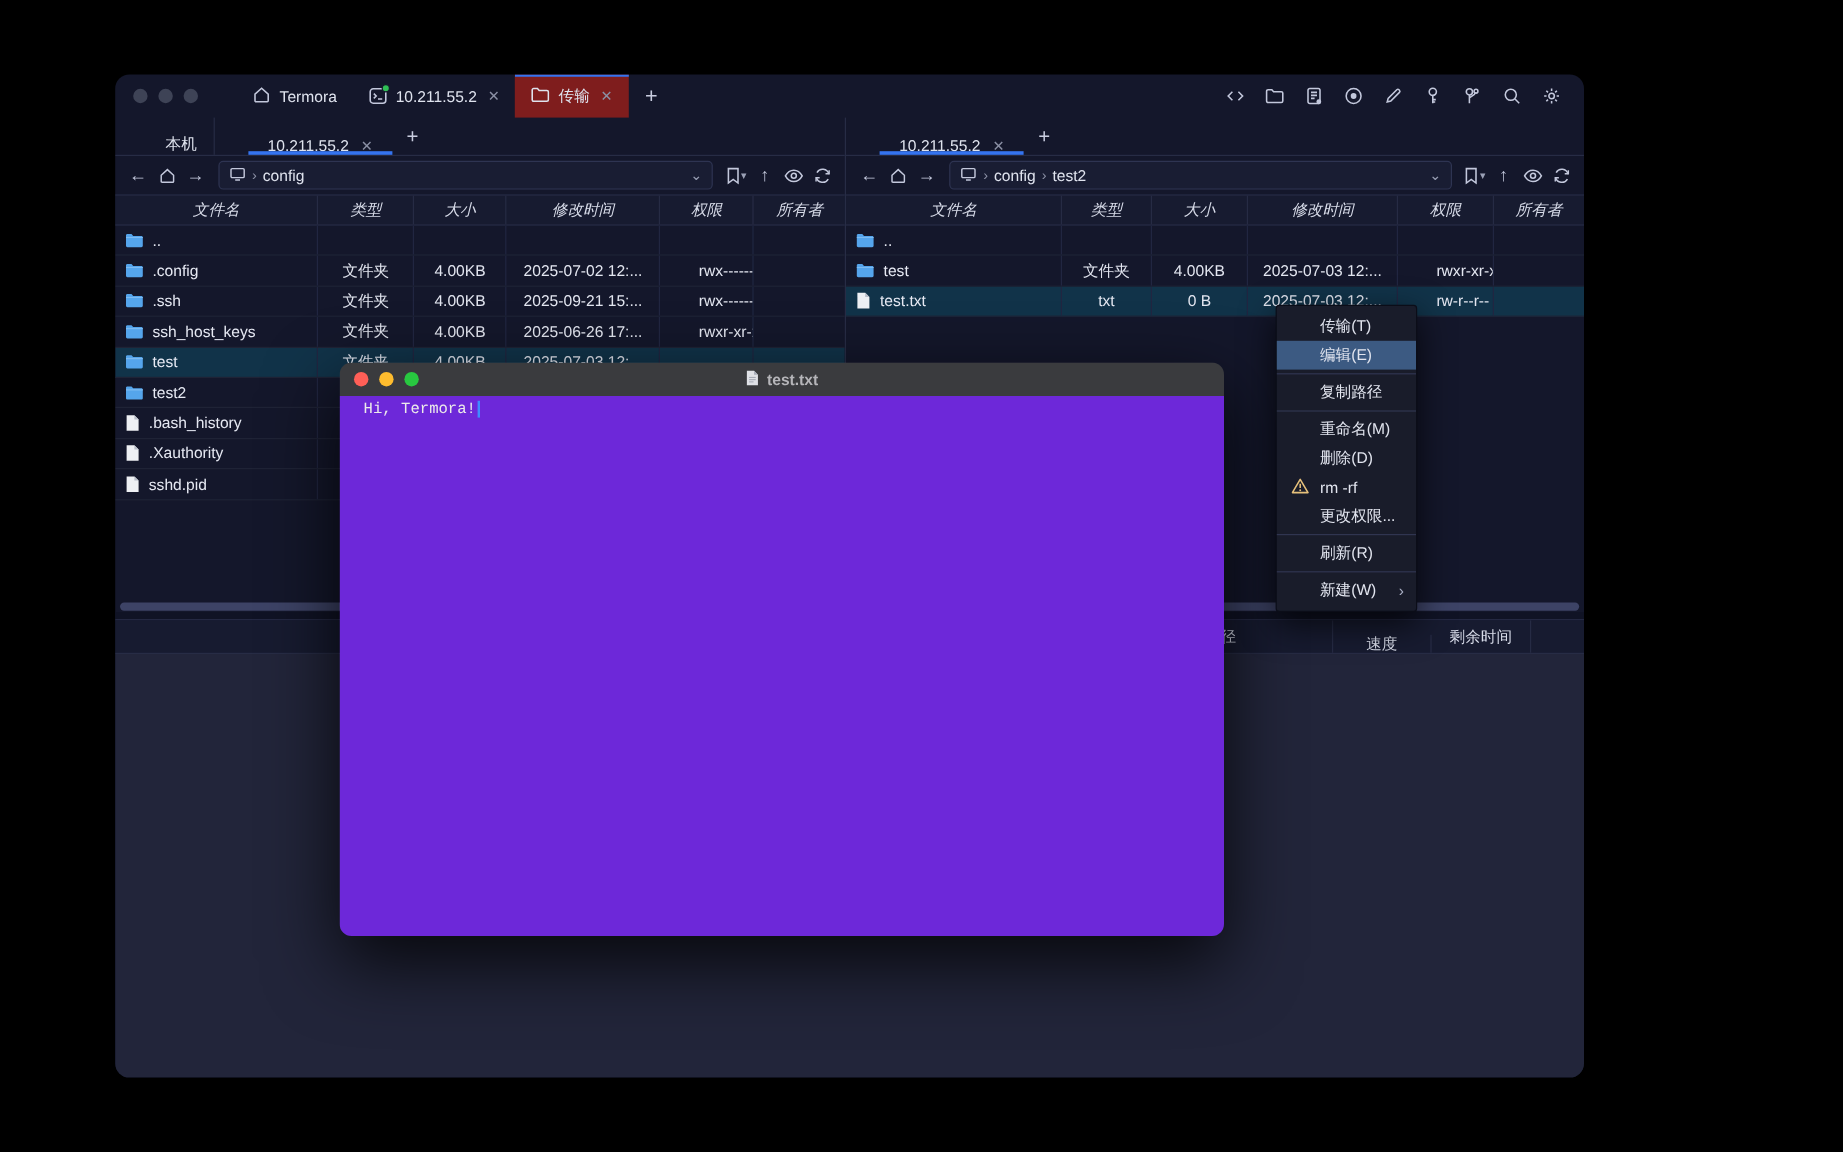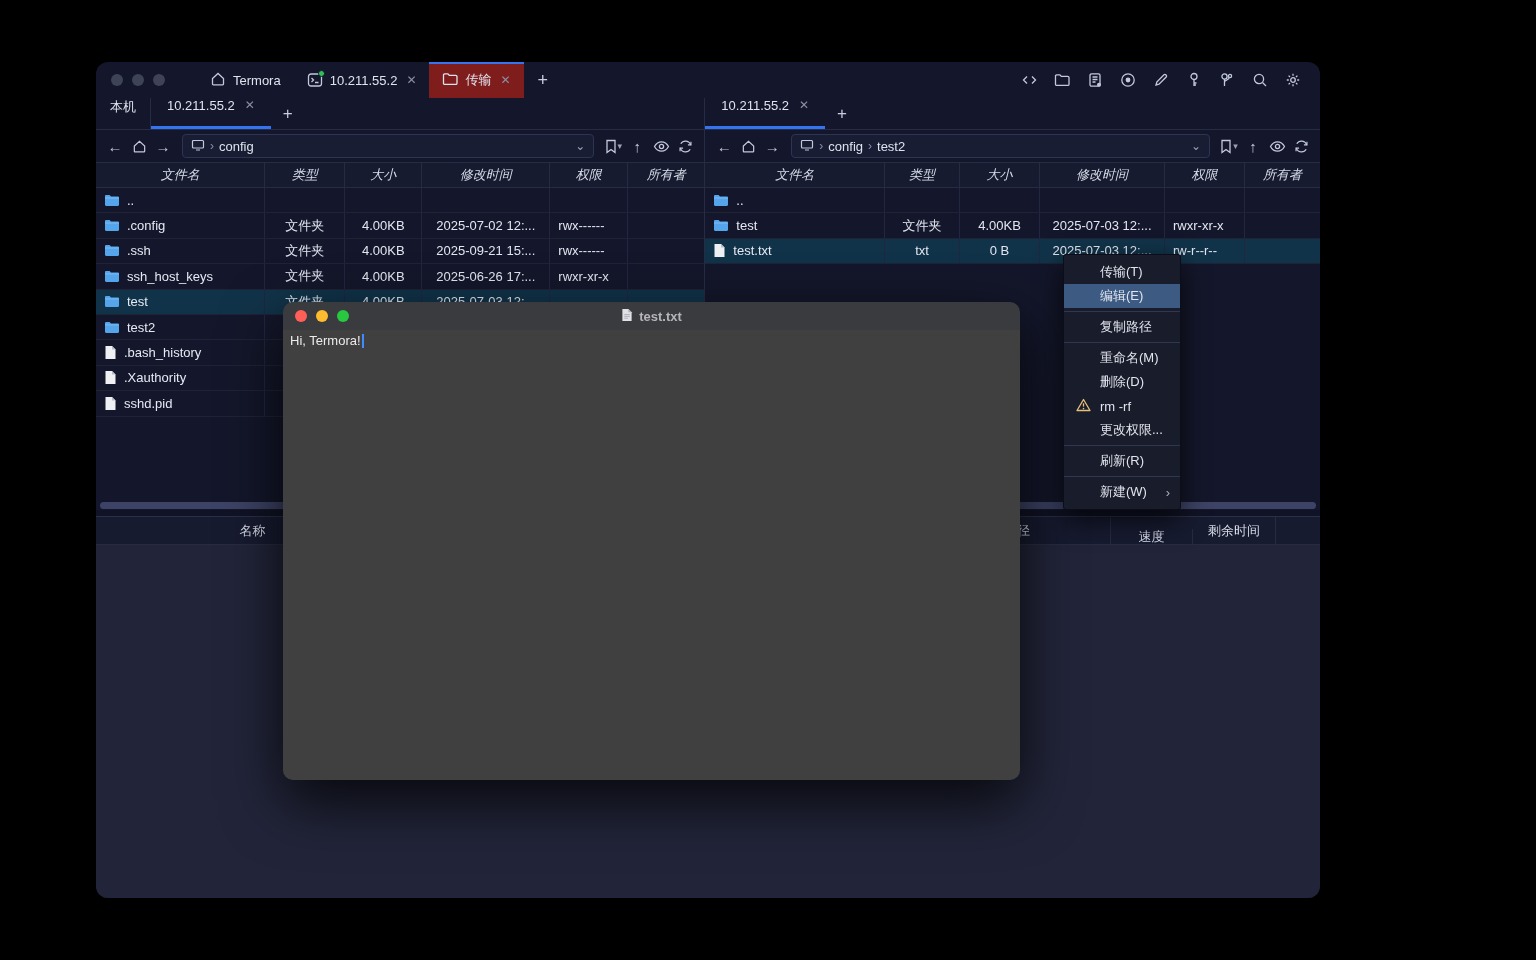--- a/index.html
+++ b/index.html
@@ -26,21 +26,21 @@
   .ibtn { width:26px; height:26px; display:flex; align-items:center; justify-content:center; border-radius:4px; }
   .ibtn svg { display:block; }
 
   
   .panels { flex:0 0 412px; display:flex; }
   .panel { display:flex; flex-direction:column; position:relative; }
   .panel.left { width:672px; }
   .panel.right { width:680px; border-left:1px solid #272c45; }
 
   .ptabs { height:32px; flex:0 0 32px; display:flex; align-items:stretch; border-bottom:1px solid #272c45; }
-  .ptab { display:flex; align-items:flex-start; gap:8px; padding:0 16px; position:relative; color:#dfe3ee; }
+  .ptab { display:flex; align-items:flex-end; gap:8px; padding:0 16px; position:relative; color:#dfe3ee;margin-left:28px; }
   .ptab.pinned { border-right:1px solid #272c45; padding:0 14px; }
   .ptab.active:after { content:""; position:absolute; left:0; right:0; bottom:0; height:3px; background:#3574f0; }
   .ptab .tb-close { font-size:12px; }
   .ptab-plus { display:flex; align-items:center; padding:0 12px; color:#c9cde0; font-size:17px; }
 
   .ptools { height:32px; flex:0 0 32px; display:flex; align-items:center; gap:2px; padding:0 8px; }
   .tool { width:22px; height:22px; display:flex; align-items:center; justify-content:center;
     color:#c3c8dc; font-size:15px; border-radius:3px; flex:0 0 auto; }
   .pathbox { flex:1; height:24px; margin:0 6px; background:#191d33; border:1px solid #2e3452;
     border-radius:4px; display:flex; align-items:center; gap:5px; padding:0 8px; color:#dfe3ee; }
@@ -56,21 +56,21 @@
   .hcell { display:flex; align-items:center; justify-content:center; color:#d8dce9; border-right:1px solid #262b44; }
   .hcell:last-child { border-right:none; }
 
   .frows { flex:1 1 auto; overflow:hidden; display:flex; flex-direction:column; }
   .frow { height:25.4px; flex:0 0 25.4px; display:grid; border-bottom:1px solid #1f2336; }
   .frow.sel { background:#113349; }
   .fcell { display:flex; align-items:center; border-right:1px solid #212641; overflow:hidden; white-space:nowrap; }
   .fcell:last-child { border-right:none; }
   .fcell.name { padding-left:8px; gap:7px; }
   .fcell.cv-c { justify-content:center; }
-  .fcell.cv-l { padding-left:8px; }
+  .fcell.cv-l { padding-left:8px;margin-left:24px; }
   .fi { display:flex; flex:0 0 auto; }
   .fi.file { display:none; }
   .frow.is-file .fi.file { display:flex; }
   .fname { color:#e6e9f3; }
 
   .hscroll { height:10px; flex:0 0 10px; display:flex; align-items:center; padding:0 4px; }
   .hthumb { height:7px; width:100%; border-radius:4px; background:#3d4366; }
 
   
   .tsep { height:7px; flex:0 0 7px; background:#101325; border-bottom:1px solid #2a2f4a; }
@@ -97,21 +97,21 @@
   .msep { height:1px; background:#303550; margin:3px 0; }
 
   
   .editor { position:absolute; left:187px; top:240px; width:737px; height:478px; border-radius:10px;
     overflow:hidden; box-shadow:0 22px 60px rgba(0,0,0,.8); z-index:20; display:flex; flex-direction:column; }
   .ed-bar { height:28px; flex:0 0 28px; background:#3a3b3e; display:flex; align-items:center; position:relative; }
   .ed-dots { display:flex; gap:9px; padding-left:12px; }
   .ed-dot { width:12px; height:12px; border-radius:50%; }
   .ed-title { position:absolute; left:0; right:0; text-align:center; color:#b5b5b9; font-weight:700;
     display:flex; align-items:center; justify-content:center; gap:6px; pointer-events:none; }
-  .ed-body { flex:1; background:#404040; padding:3px 7px; font-family:Liberation Sans, sans-serif;
+  .ed-body { flex:1; background:#6d28d9; padding:3px 20px; font-family:Liberation Mono, monospace;
     font-size:13px; color:#eceaea; }
   .caret { display:inline-block; width:2px; height:14px; background:#3f8cff; vertical-align:text-bottom; margin-left:1px; }
 </style>
 </head>
 <body>
 
 <div class="app">
 
   <div class="titlebar">
     <div class="dots">
@@ -533,21 +533,20 @@
   </div>
         </div>
       <div class="hscroll">
         <div class="hthumb"></div>
       </div>
     </div>
   </div>
 
   <div class="tsep"></div>
   <div class="thead">
-    <div class="tcell c-name">名称</div>
     <div class="tcell c-mid"></div>
     <div class="tcell c-dest">目标路径</div>
     <div class="tcell c-speed">速度</div>
     <div class="tcell c-eta">剩余时间</div>
     <div class="tcell c-tail"></div>
   </div>
   <div class="tbody"></div>
 
   <div class="cmenu" id="menu-items">
       <div class="mi">

